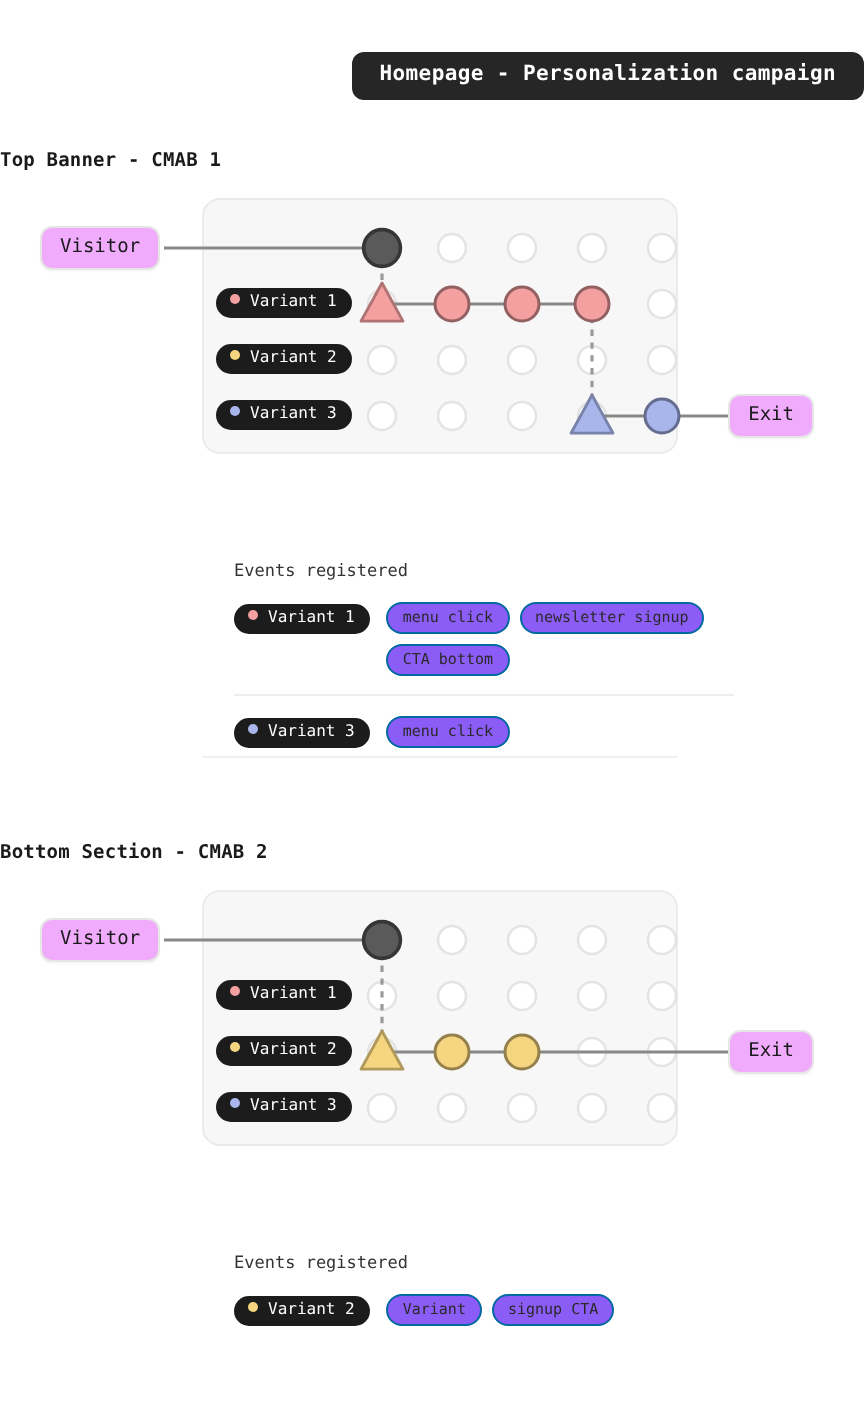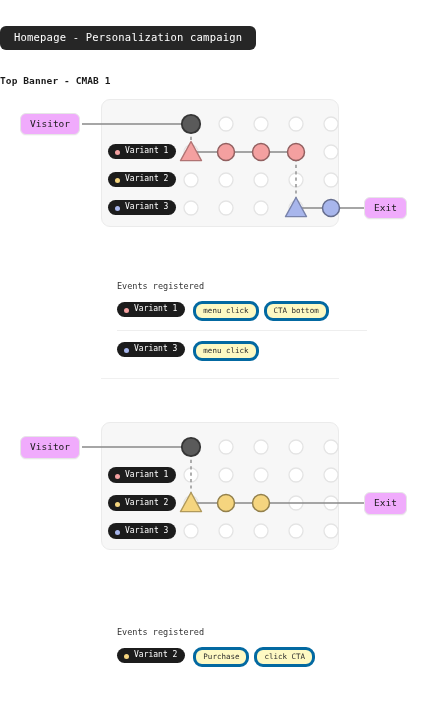--- a/index.html
+++ b/index.html
@@ -15,21 +15,22 @@
     color: #111111;
     overflow: hidden;
   }
 
   
   .page-title-wrap {
     position: absolute;
     left: 0; right: 0;
     top: 26px;
     display: flex;
-    justify-content: flex-start;
+    justify-content: flex-end;
+    font-weight: bold;
   }
   .page-title {
     background: #262626;
     color: #ffffff;
     font-size: 10.5px;
     letter-spacing: 0.2px;
     padding: 6px 14px 7px 14px;
     border-radius: 6px;
     white-space: nowrap;
     line-height: 1;
@@ -89,21 +90,21 @@
     left: 0; top: 0;
     width: 432px;
     height: 135px;
     overflow: visible;
   }
 
   
   .row-pill {
     position: absolute;
     display: inline-flex;
-    align-items: flex-end;
+    align-items: flex-start;
     gap: 5px;
     background: #1c1c1c;
     color: #ffffff;
     font-size: 8px;
     border-radius: 10px;
     padding: 3.5px 8px 4px 7px;
     line-height: 1;
     white-space: nowrap;
   }
   .dot {
@@ -132,22 +133,22 @@
     padding: 2px 0;
   }
   .event-group .row-pill { position: static; flex: 0 0 auto; margin-top: 1px; }
   .chips {
     display: flex;
     flex-wrap: wrap;
     gap: 5px;
     max-width: 182px;
   }
   .chip {
-    background: #fef9c3;
-    border: 3px solid #0369a1;
+    background: #8b5cf6;
+    border: 1px solid #0369a1;
     border-radius: 9px;
     font-size: 7.5px;
     color: #2a2a2a;
     padding: 3px 7px 3.5px 7px;
     line-height: 1;
     white-space: nowrap;
   }
   .group-divider {
     height: 1px;
     background: #eeeeee;
@@ -235,20 +236,21 @@
   <div class="events" id="events-1" style="top:160px;">
     <div class="events-heading">Events registered</div>
 
     <div class="event-group">
       <div class="row-pill">
         <span class="dot" id="s1e0dot" style="background: rgb(244, 160, 160);"></span>
         <span>Variant 1</span>
       </div>
       <div class="chips">
         <span class="chip">menu click</span>
+        <span class="chip">newsletter signup</span>
         <span class="chip">CTA bottom</span>
       </div>
     </div>
 
     <div class="group-divider"></div>
 
     <div class="event-group">
       <div class="row-pill">
         <span class="dot" id="s1e1dot" style="background: rgb(168, 182, 236);"></span>
         <span>Variant 3</span>
@@ -256,20 +258,21 @@
       <div class="chips">
         <span class="chip">menu click</span>
       </div>
     </div>
   </div>
 </div>
 
 <div class="section-divider"></div>
 
 <div class="section" id="section-2">
+  <div class="section-title">Bottom Section - CMAB 2</div>
 
   <div class="diagram">
     <div class="panel"></div>
 
     <svg class="graph" id="graph-2">
         <circle cx="191" cy="25" r="7" fill="#ffffff" stroke="#e4e4e4" stroke-width="1.3"></circle>
         <circle cx="226" cy="25" r="7" fill="#ffffff" stroke="#e4e4e4" stroke-width="1.3"></circle>
         <circle cx="261" cy="25" r="7" fill="#ffffff" stroke="#e4e4e4" stroke-width="1.3"></circle>
         <circle cx="296" cy="25" r="7" fill="#ffffff" stroke="#e4e4e4" stroke-width="1.3"></circle>
         <circle cx="331" cy="25" r="7" fill="#ffffff" stroke="#e4e4e4" stroke-width="1.3"></circle>
@@ -318,18 +321,18 @@
 
   <div class="events" id="events-2" style="top:160px;">
     <div class="events-heading">Events registered</div>
 
     <div class="event-group">
       <div class="row-pill">
         <span class="dot" id="s2e0dot" style="background: rgb(245, 213, 127);"></span>
         <span>Variant 2</span>
       </div>
       <div class="chips">
-        <span class="chip">Purchase</span>
-        <span class="chip">click CTA</span>
+        <span class="chip">Variant</span>
+        <span class="chip">signup CTA</span>
       </div>
     </div>
   </div>
 </div>
 
 </body></html>

